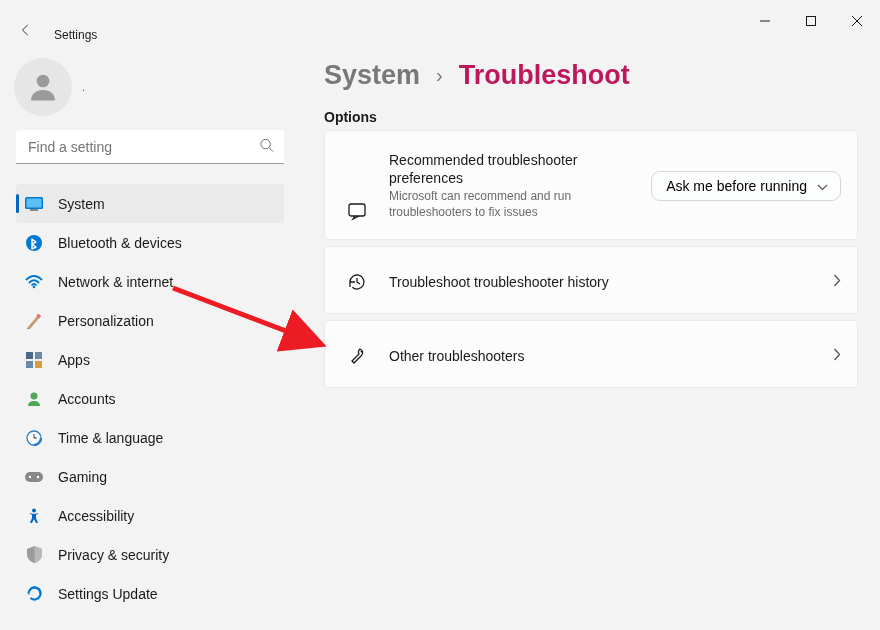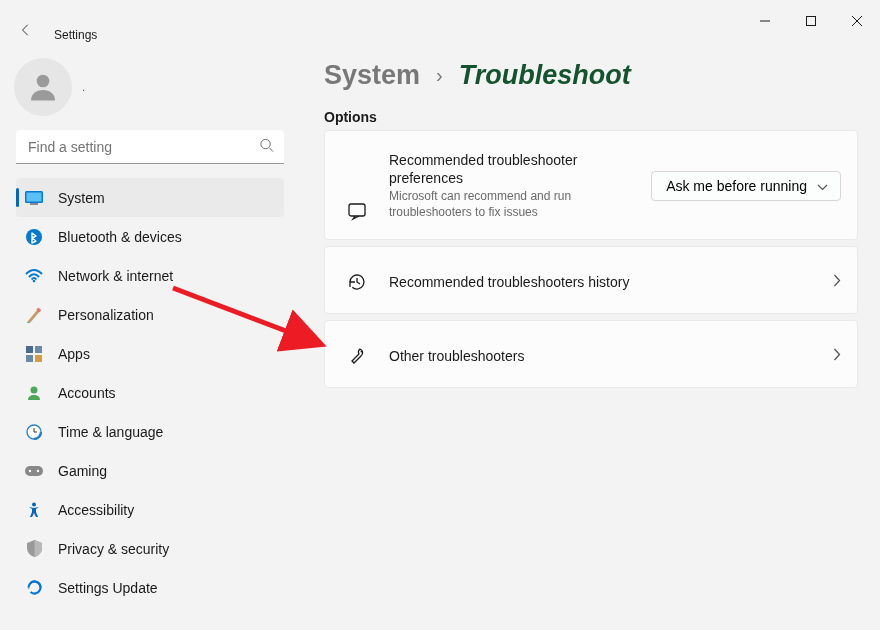--- a/index.html
+++ b/index.html
@@ -12,45 +12,45 @@
     .winctrl { margin-left: auto; display: flex; }
     .winctrl .btn { width: 46px; height: 42px; display: flex; align-items: center; justify-content: center; }
     .winctrl svg { display: block; }
 
     
     .app { display: flex; height: calc(630px - 42px); }
     .sidebar { width: 296px; padding: 10px 12px 12px 16px; flex-shrink: 0; }
     .avatar-row { display: flex; align-items: center; margin: 6px 0 14px -2px; gap: 10px; }
     .avatar { width: 58px; height: 58px; border-radius: 50%; background: #e6e6e6; display: flex; align-items: center; justify-content: center; }
     .avatar svg { fill: #9a9a9a; }
-    .searchbox { position: relative; margin-bottom: 14px; }
+    .searchbox { position: relative; margin-bottom: 20px; }
     .searchbox input { width: 100%; height: 34px; padding: 0 34px 0 12px; border: none; border-bottom: 1px solid #999; border-radius: 4px 4px 0 0; background: #fff; font-size: 14px; outline: none; color: #555; }
     .searchbox .sicon { position: absolute; right: 10px; top: 50%; transform: translateY(-50%); }
 
     .nav { list-style: none; }
     .nav li { display: flex; align-items: center; height: 39px; padding: 0 12px 0 8px; border-radius: 4px; font-size: 14px; color: #1a1a1a; cursor: default; gap: 14px; position: relative; }
     .nav li.active { background: #eaeaea; }
     .nav li.active::before { content: ""; position: absolute; left: 0; top: 10px; bottom: 10px; width: 3px; background: #0067c0; border-radius: 2px; }
     .nav .nicon { width: 20px; height: 20px; display: flex; align-items: center; justify-content: center; flex-shrink: 0; }
 
     
     .main { flex: 1; padding: 16px 22px 10px 28px; }
     .breadcrumb { display: flex; align-items: center; gap: 16px; font-size: 27px; margin: 2px 0 18px 0; }
     .breadcrumb .bc-parent { color: #787878; font-weight: 600; }
     .breadcrumb .bc-sep { color: #787878; font-size: 20px; }
-    .breadcrumb .bc-current { font-weight: 600; color: #14532d; font-style: italic; }
+    .breadcrumb .bc-current { font-weight: 600; color: #be185d; }
     .section-label { font-size: 14px; font-weight: 600; margin-bottom: 5px; color: #1a1a1a; }
 
     .card { background: #fcfcfc; border: 1px solid #e9e9e9; border-radius: 4px; padding: 18px 16px 14px 20px; margin-bottom: 6px; display: flex; align-items: center; gap: 20px; min-height: 68px; }
     .card .cicon { width: 24px; flex-shrink: 0; display: flex; align-items: center; justify-content: center; }
     .card .ctext { flex: 1; }
     .card .ctitle { font-size: 14px; color: #1a1a1a; }
     .card .cdesc { font-size: 12px; color: #6b6b6b; margin-top: 2px; line-height: 1.3; }
     .card .chev { flex-shrink: 0; }
-    .select { display: flex; align-items: center; gap: 10px; border: 1px solid #d6d6d6; border-radius: 4px; padding: 6px 12px 6px 14px; font-size: 14px; background: #fcfdfd; flex-shrink: 0; }
+    .select { display: flex; align-items: center; gap: 10px; border: 1px solid #d6d6d6; border-radius: 9px; padding: 6px 12px 6px 14px; font-size: 14px; background: #fcfdfd; flex-shrink: 0; }
 
     
     .arrow-overlay { position: absolute; left: 167px; top: 280px; pointer-events: none; }
   </style>
 </head>
 <body>
 
 <div class="titlebar">
   <div class="back">
     <svg width="14" height="14" viewBox="0 0 16 16" fill="none" stroke="#1a1a1a" stroke-width="1">
@@ -246,21 +246,21 @@
 
     <div class="card">
       <span class="cicon">
         <svg width="20" height="20" viewBox="0 0 20 20" fill="none" stroke="#1a1a1a" stroke-width="1.3">
             <path d="M3 10a7 7 0 1 1 2.3 5.2"></path>
             <path d="M3 15V10h5"></path>
             <path d="M10 6v4l3 2"></path>
           </svg>
       </span>
       <div class="ctext">
-        <div class="ctitle">Recommended troubleshooters history</div>
+        <div class="ctitle">Troubleshoot troubleshooter history</div>
       </div>
       <span class="chev">
         <svg width="8" height="13" viewBox="0 0 8 13" fill="none" stroke="#555" stroke-width="1.3">
             <path d="M1.5 1l5 5.5-5 5.5"></path>
           </svg>
       </span>
     </div>
 
     <div class="card">
       <span class="cicon">

